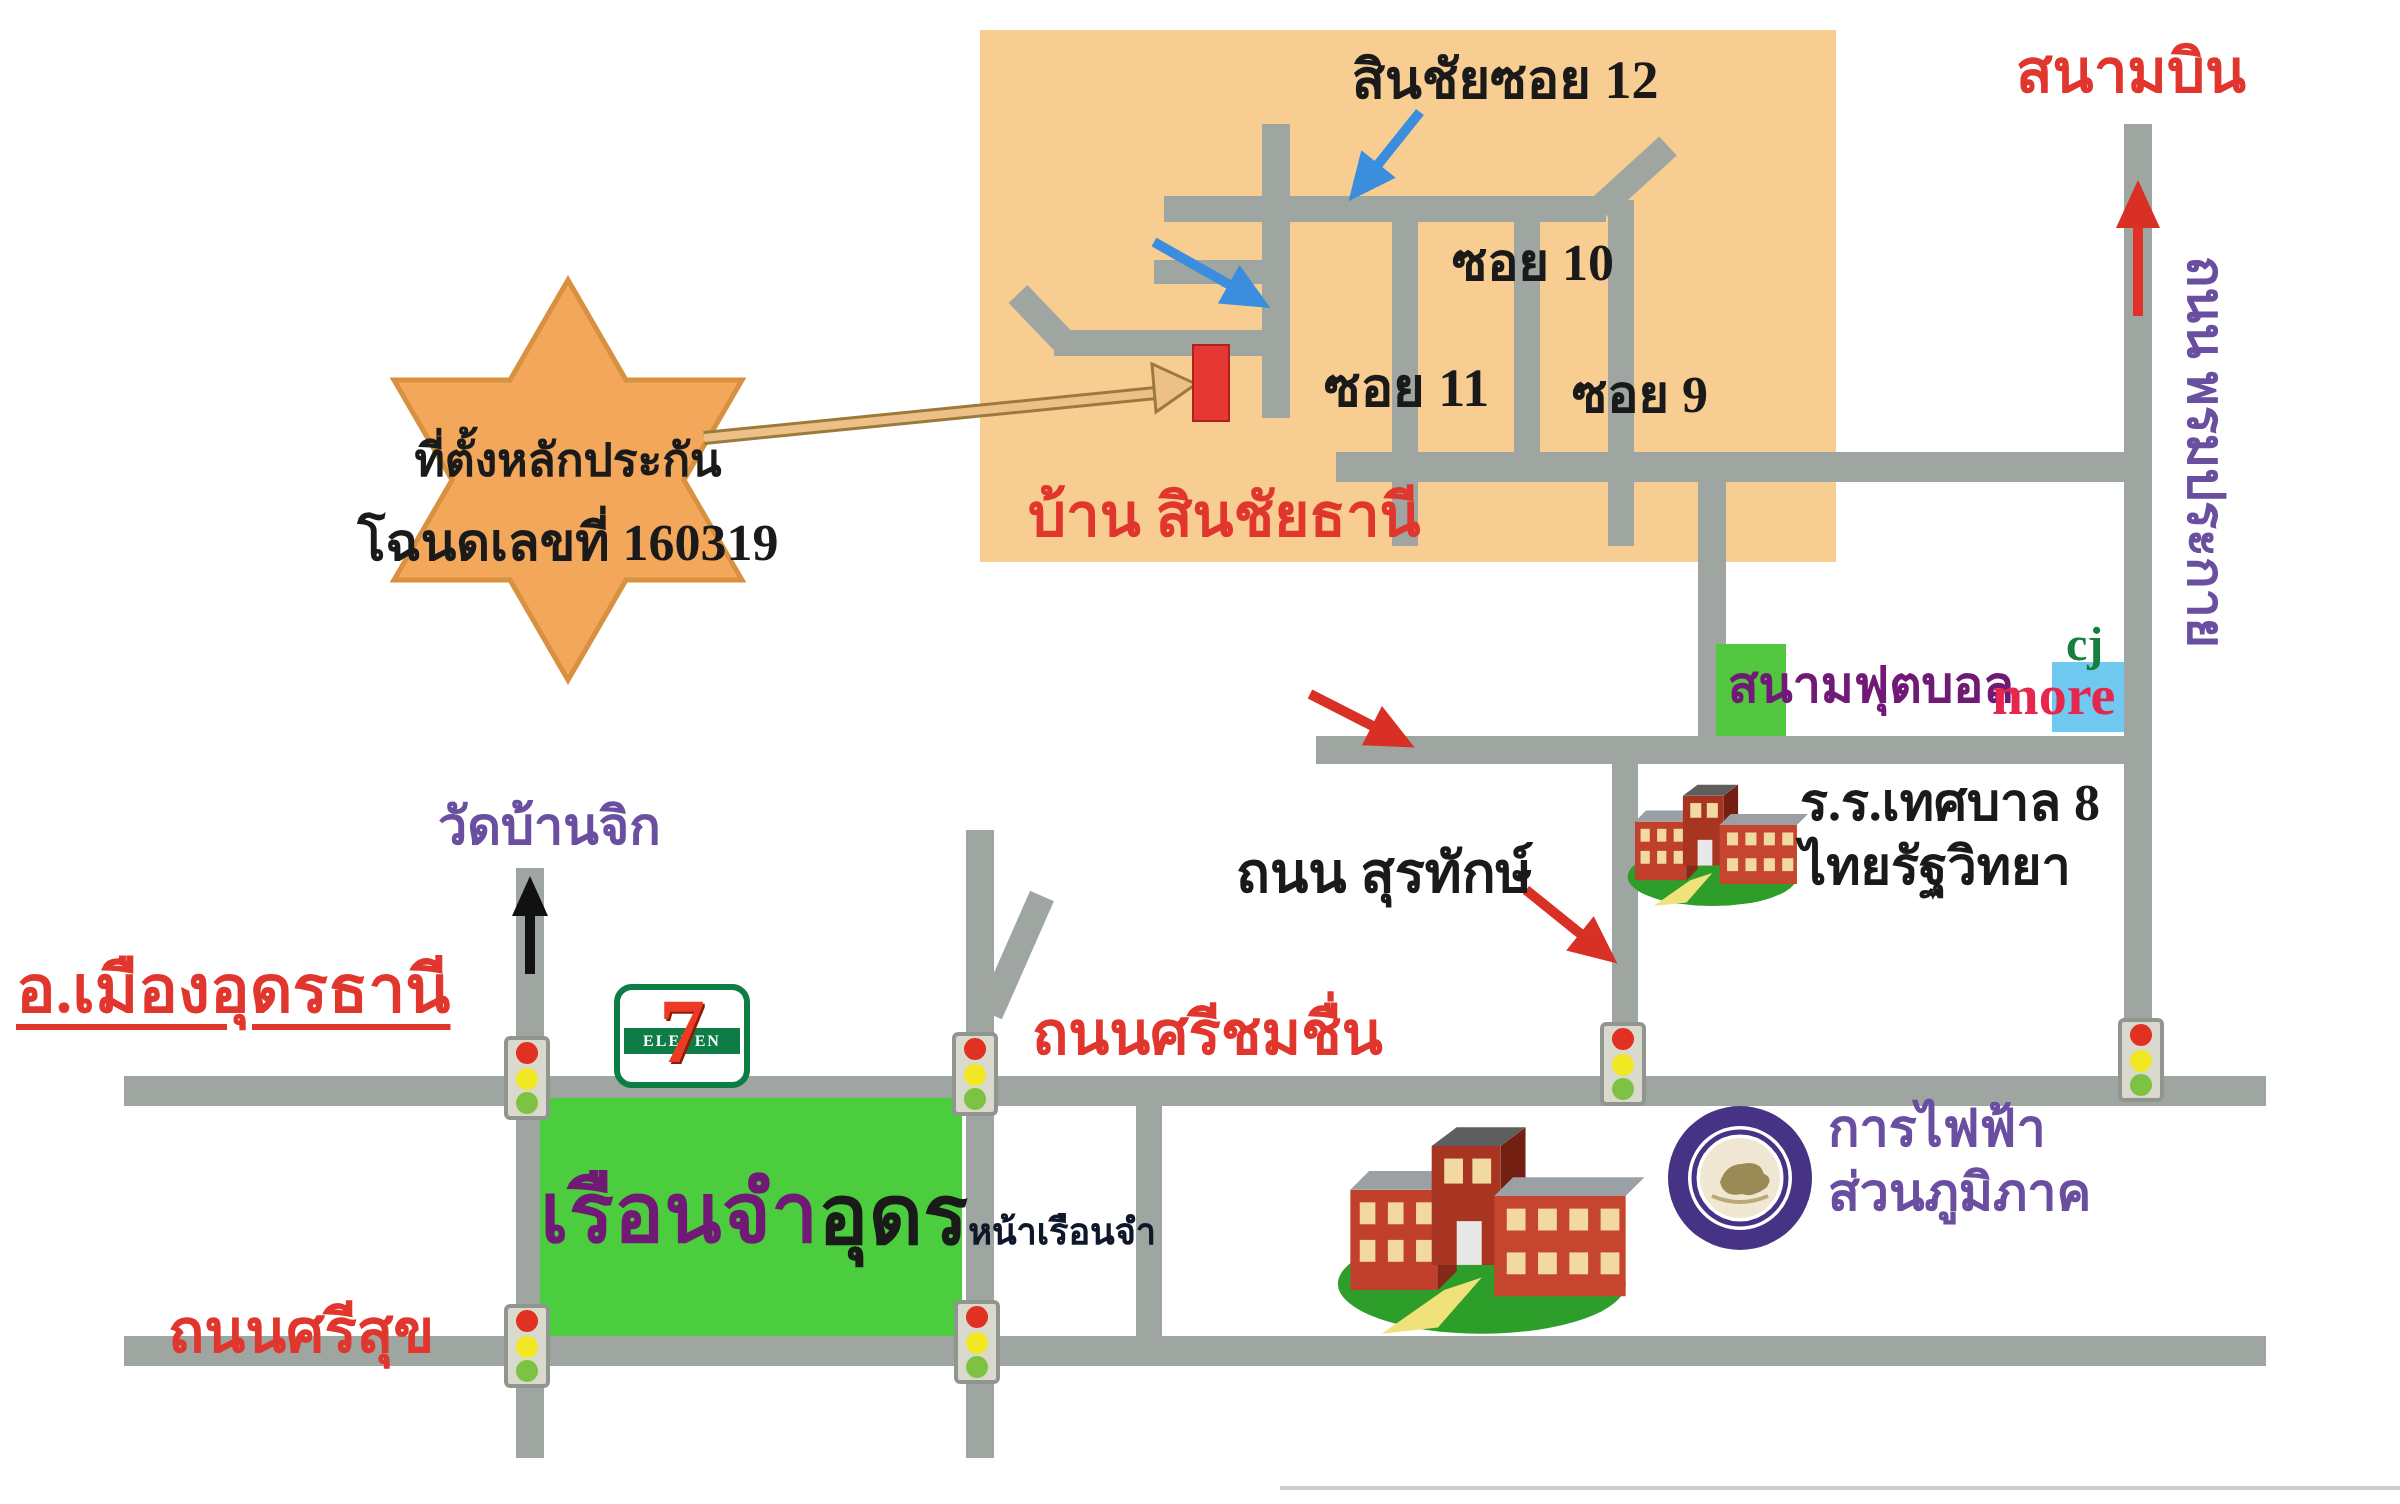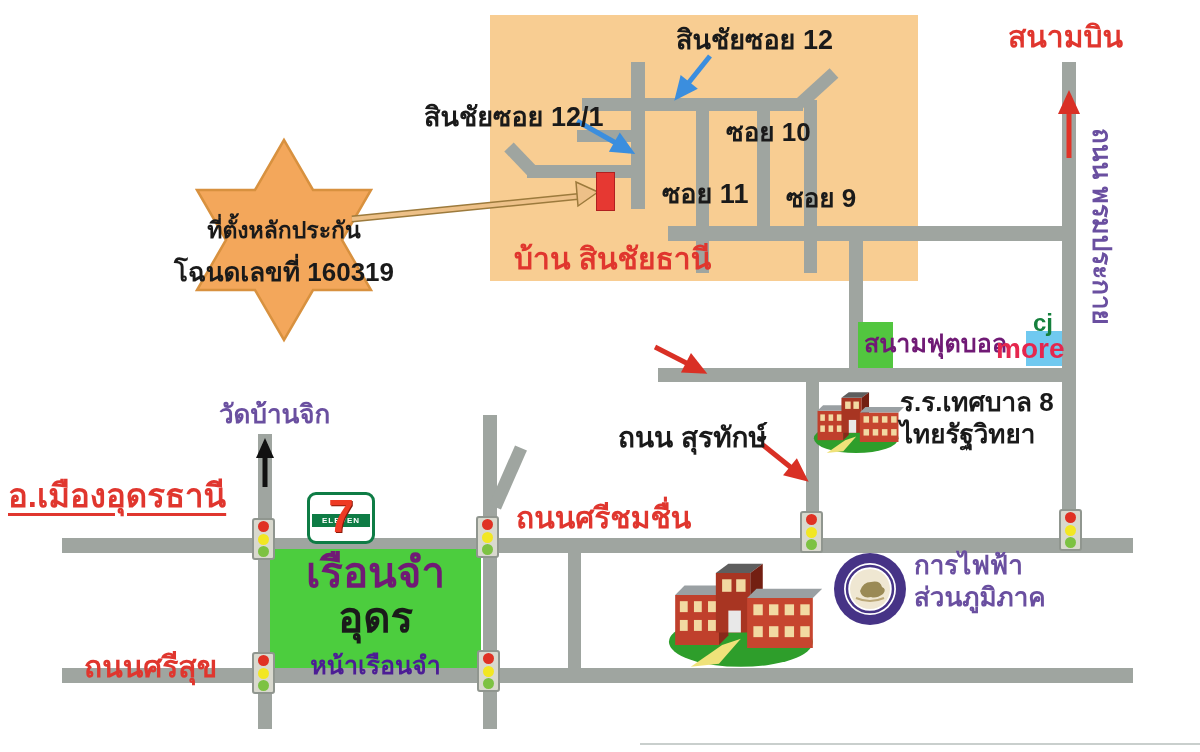--- a/index.html
+++ b/index.html
@@ -1,34 +1,34 @@
 <!DOCTYPE html>
 <html><head>
 <meta charset="utf-8">
 <style>
   html,body{margin:0;padding:0;background:#fff;}
   #map{position:relative;width:1200px;height:752px;background:#ffffff;overflow:hidden;
-       font-family:Liberation Sans, sans-serif;}
+       font-family:Liberation Serif, serif;}
   .abs{position:absolute;}
   .road{position:absolute;background:#9FA5A0;}
   .lbl{position:absolute;white-space:nowrap;font-weight:bold;line-height:1.1;}
   .black{color:#1a1a1a;}
   .red{color:#E0362E;}
   .purple{color:#6A4FA0;}
   .blue{color:#701a75;}
   .panel{position:absolute;left:490px;top:15px;width:428px;height:266px;background:#F8CD92;}
   .marker-red{position:absolute;left:596px;top:172px;width:17px;height:37px;
               background:#E63832;border:1px solid #B02020;}
   .tl{position:absolute;width:23px;height:42px;background:#D9D9CE;border:2px solid #90968F;
       border-radius:3px;display:flex;flex-direction:column;align-items:center;
       justify-content:space-evenly;box-sizing:border-box;z-index:6;}
   .tl i{width:11px;height:11px;border-radius:50%;display:block;}
   .tl .r{background:#E03123;} .tl .y{background:#F2E723;} .tl .g{background:#7DC242;}
   .green-box{position:absolute;left:270px;top:549px;width:211px;height:119px;background:#4CCD3E;
-             display:flex;flex-direction:column;align-items:center;z-index:4;}
+             display:flex;flex-direction:row;align-items:center;z-index:4;}
   .field-box{position:absolute;left:858px;top:322px;width:35px;height:46px;background:#52C63F;}
   .cj-box{position:absolute;left:1026px;top:331px;width:36px;height:35px;background:#70C9F0;}
   .seven{position:absolute;left:307px;top:492px;width:68px;height:52px;background:#fff;
          border:3px solid #0E7C45;border-radius:9px;box-sizing:border-box;z-index:5;}
   .seven .stripe{position:absolute;left:2px;right:2px;top:19px;height:13px;background:#0E7C45;
          color:#fff;font-size:8px;font-weight:bold;text-align:center;line-height:13px;
          letter-spacing:1px;}
   .seven .big7{position:absolute;left:0;right:0;top:-6px;text-align:center;font-size:46px;
          font-weight:bold;color:#EE3A24;text-shadow:1px 1px 0 #8a1a0a;}
   .overlay{position:absolute;left:0;top:0;z-index:3;pointer-events:none;}
@@ -128,21 +128,20 @@
     <line x1="655" y1="347" x2="702" y2="371" stroke="#D93025" stroke-width="5" marker-end="url(#m-red)"></line>
     <line x1="763" y1="445" x2="804" y2="478" stroke="#D93025" stroke-width="5" marker-end="url(#m-red)"></line>
     <line x1="1069" y1="158" x2="1069" y2="96" stroke="#E23227" stroke-width="5" marker-end="url(#m-red)"></line>
 
     <line x1="265" y1="487" x2="265" y2="444" stroke="#111111" stroke-width="5" marker-end="url(#m-black)"></line>
   </svg>
 
   <div class="marker-red top"></div>
 
   <div class="lbl black top" style="left:676px;top:26px;font-size:27px">สินชัยซอย 12</div>
-  <div class="lbl black top" style="left:424px;top:103px;font-size:27px">สินชัยซอย 12/1</div>
   <div class="lbl black top" style="left:726px;top:118px;font-size:26px">ซอย 10</div>
   <div class="lbl black top" style="left:662px;top:180px;font-size:27px">ซอย 11</div>
   <div class="lbl black top" style="left:786px;top:184px;font-size:26px">ซอย 9</div>
   <div class="lbl black top" style="left:175px;top:218px;width:218px;text-align:center;font-size:23px">ที่ตั้งหลักประกัน</div>
 
   <div class="lbl red top" style="left:514px;top:242px;font-size:30px">บ้าน สินชัยธานี</div>
   <div class="lbl black top" style="left:165px;top:258px;width:238px;text-align:center;font-size:26px">โฉนดเลขที่ 160319</div>
 
   <div class="lbl red top" style="left:1008px;top:20px;font-size:30px">สนามบิน</div>
   <div class="lbl purple vtext top" style="left:1116px;top:128px;font-size:26px;font-weight:bold">ถนน พรมประกาย</div>
@@ -166,21 +165,21 @@
   <div class="lbl red top" style="left:84px;top:650px;font-size:30px">ถนนศรีสุข</div>
 
   <div class="seven">
     <div class="stripe">ELEVEN</div>
     <div class="big7">7</div>
   </div>
 
   <div class="green-box">
     <div class="lbl blue" style="position:static;font-size:42px;line-height:1.15">เรือนจำ</div>
     <div class="lbl black" style="position:static;font-size:42px;line-height:1.0">อุดร</div>
-    <div class="lbl" style="position:static;font-size:25px;color:#4c1d95;line-height:1.0;margin-top:14px">หน้าเรือนจำ</div>
+    <div class="lbl" style="position:static;font-size:18px;color:#0f172a;line-height:1.0;margin-top:14px">หน้าเรือนจำ</div>
   </div>
 
   <svg class="abs top" style="left:665px;top:548px" width="158" height="122">
       <use href="#sym-school"></use>
     </svg>
 
   <svg class="abs top" style="left:832px;top:551px" width="76" height="76" viewBox="0 0 76 76">
     <circle cx="38" cy="38" r="36" fill="#463386"></circle>
     <circle cx="38" cy="38" r="26" fill="#ffffff"></circle>
     <circle cx="38" cy="38" r="23" fill="none" stroke="#463386" stroke-width="2.5"></circle>

